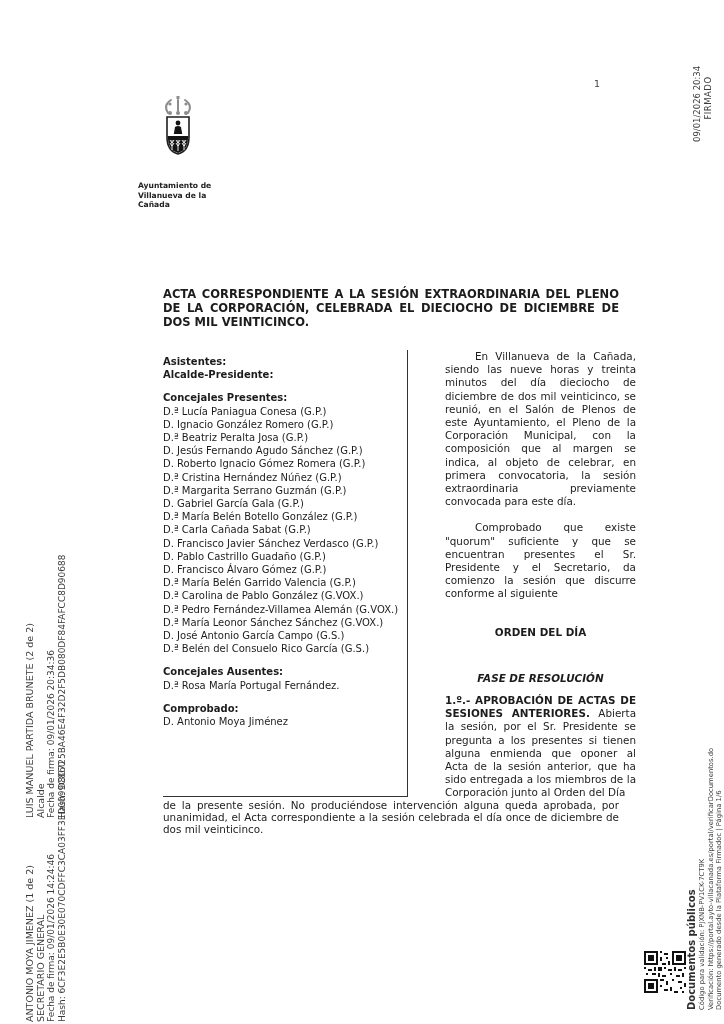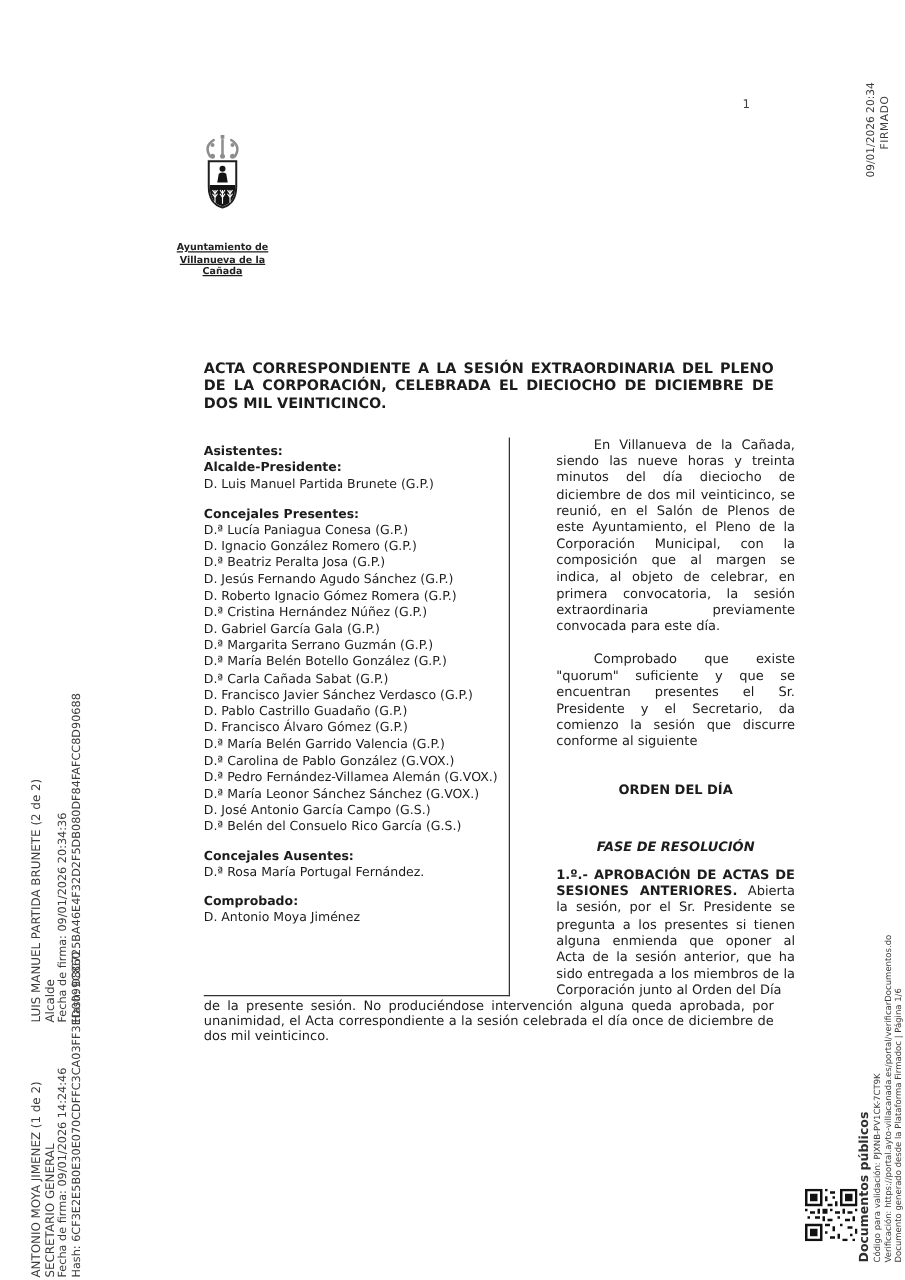--- a/index.html
+++ b/index.html
@@ -7,21 +7,21 @@
     width:724px;height:1024px;position:relative;background:#ffffff;
     font-family:"DejaVu Sans","Liberation Sans",sans-serif;
     color:#1c1c1c;overflow:hidden;
   }
   
   .page-number{position:absolute;left:594px;top:78px;font-size:9.5px;color:#444;}
   .vtext{position:absolute;transform:rotate(-90deg);transform-origin:0 0;color:#3a3a3a;}
   .stamp{left:692px;top:142px;width:88px;font-size:8.5px;line-height:11px;}
   .stamp .status{text-align:center;letter-spacing:.5px;}
   
-  .logo{position:absolute;left:138px;top:108px;width:80px;text-align:center;text-decoration:underline;}
+  .logo{position:absolute;left:138px;top:96px;width:80px;text-align:left;}
   .logo svg{display:block;margin:0 auto;}
   .org{font-size:7.6px;font-weight:700;color:#222;line-height:9.5px;margin-top:3px;}
   
   .title{
     position:absolute;left:163px;top:287px;width:456px;
     font-size:11.5px;font-weight:700;line-height:14.2px;text-align:justify;
   }
   .left-col{
     position:absolute;left:163px;top:350px;width:245px;height:447px;
     box-sizing:border-box;border-right:1px solid #333;border-bottom:1px solid #333;
@@ -97,31 +97,30 @@
     <div>Ayuntamiento de</div>
     <div>Villanueva de la Cañada</div>
   </div>
 </div>
 
 <div class="title">ACTA CORRESPONDIENTE A LA SESIÓN EXTRAORDINARIA DEL PLENO DE LA CORPORACIÓN, CELEBRADA EL DIECIOCHO DE DICIEMBRE DE DOS MIL VEINTICINCO.</div>
 
 <div class="left-col">
   <div class="hd">Asistentes:</div>
   <div class="hd">Alcalde-Presidente:</div>
-  <div>D. Luis Manuel Partida Brunete (G.P.)</div>
   <div class="hd sec-gap">Concejales Presentes:</div>
   <div>
       <div>D.ª Lucía Paniagua Conesa (G.P.)</div>
       <div>D. Ignacio González Romero (G.P.)</div>
       <div>D.ª Beatriz Peralta Josa (G.P.)</div>
       <div>D. Jesús Fernando Agudo Sánchez (G.P.)</div>
       <div>D. Roberto Ignacio Gómez Romera (G.P.)</div>
       <div>D.ª Cristina Hernández Núñez (G.P.)</div>
+      <div>D.ª Margarita Serrano Guzmán (G.P.)</div>
       <div>D. Gabriel García Gala (G.P.)</div>
-      <div>D.ª Margarita Serrano Guzmán (G.P.)</div>
       <div>D.ª María Belén Botello González (G.P.)</div>
       <div>D.ª Carla Cañada Sabat (G.P.)</div>
       <div>D. Francisco Javier Sánchez Verdasco (G.P.)</div>
       <div>D. Pablo Castrillo Guadaño (G.P.)</div>
       <div>D. Francisco Álvaro Gómez (G.P.)</div>
       <div>D.ª María Belén Garrido Valencia (G.P.)</div>
       <div>D.ª Carolina de Pablo González (G.VOX.)</div>
       <div>D.ª Pedro Fernández-Villamea Alemán (G.VOX.)</div>
       <div>D.ª María Leonor Sánchez Sánchez (G.VOX.)</div>
       <div>D. José Antonio García Campo (G.S.)</div>

